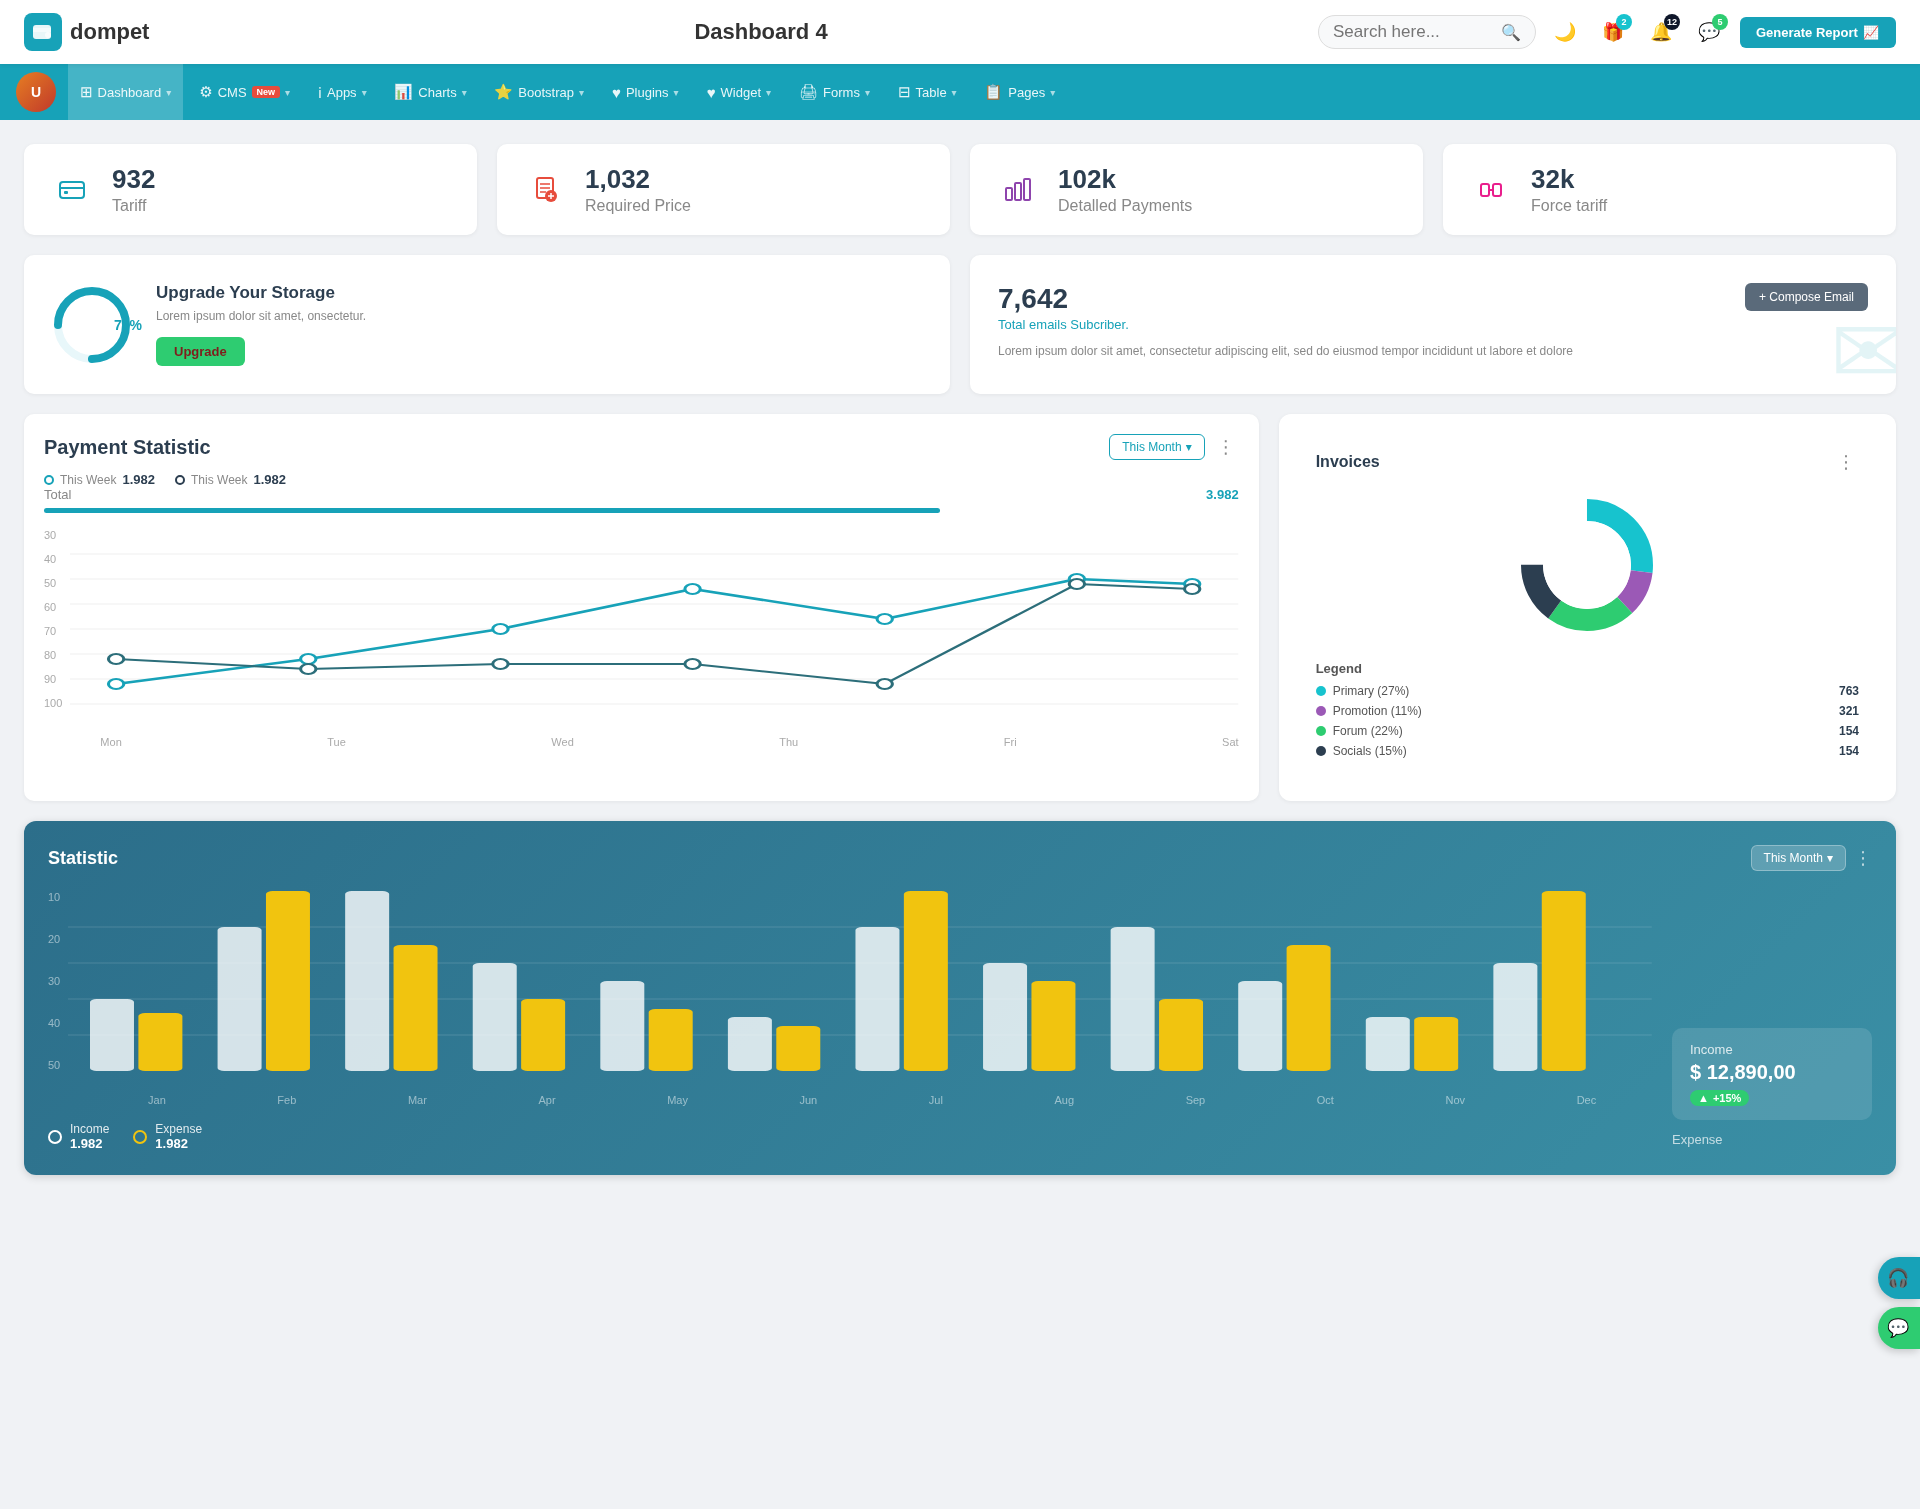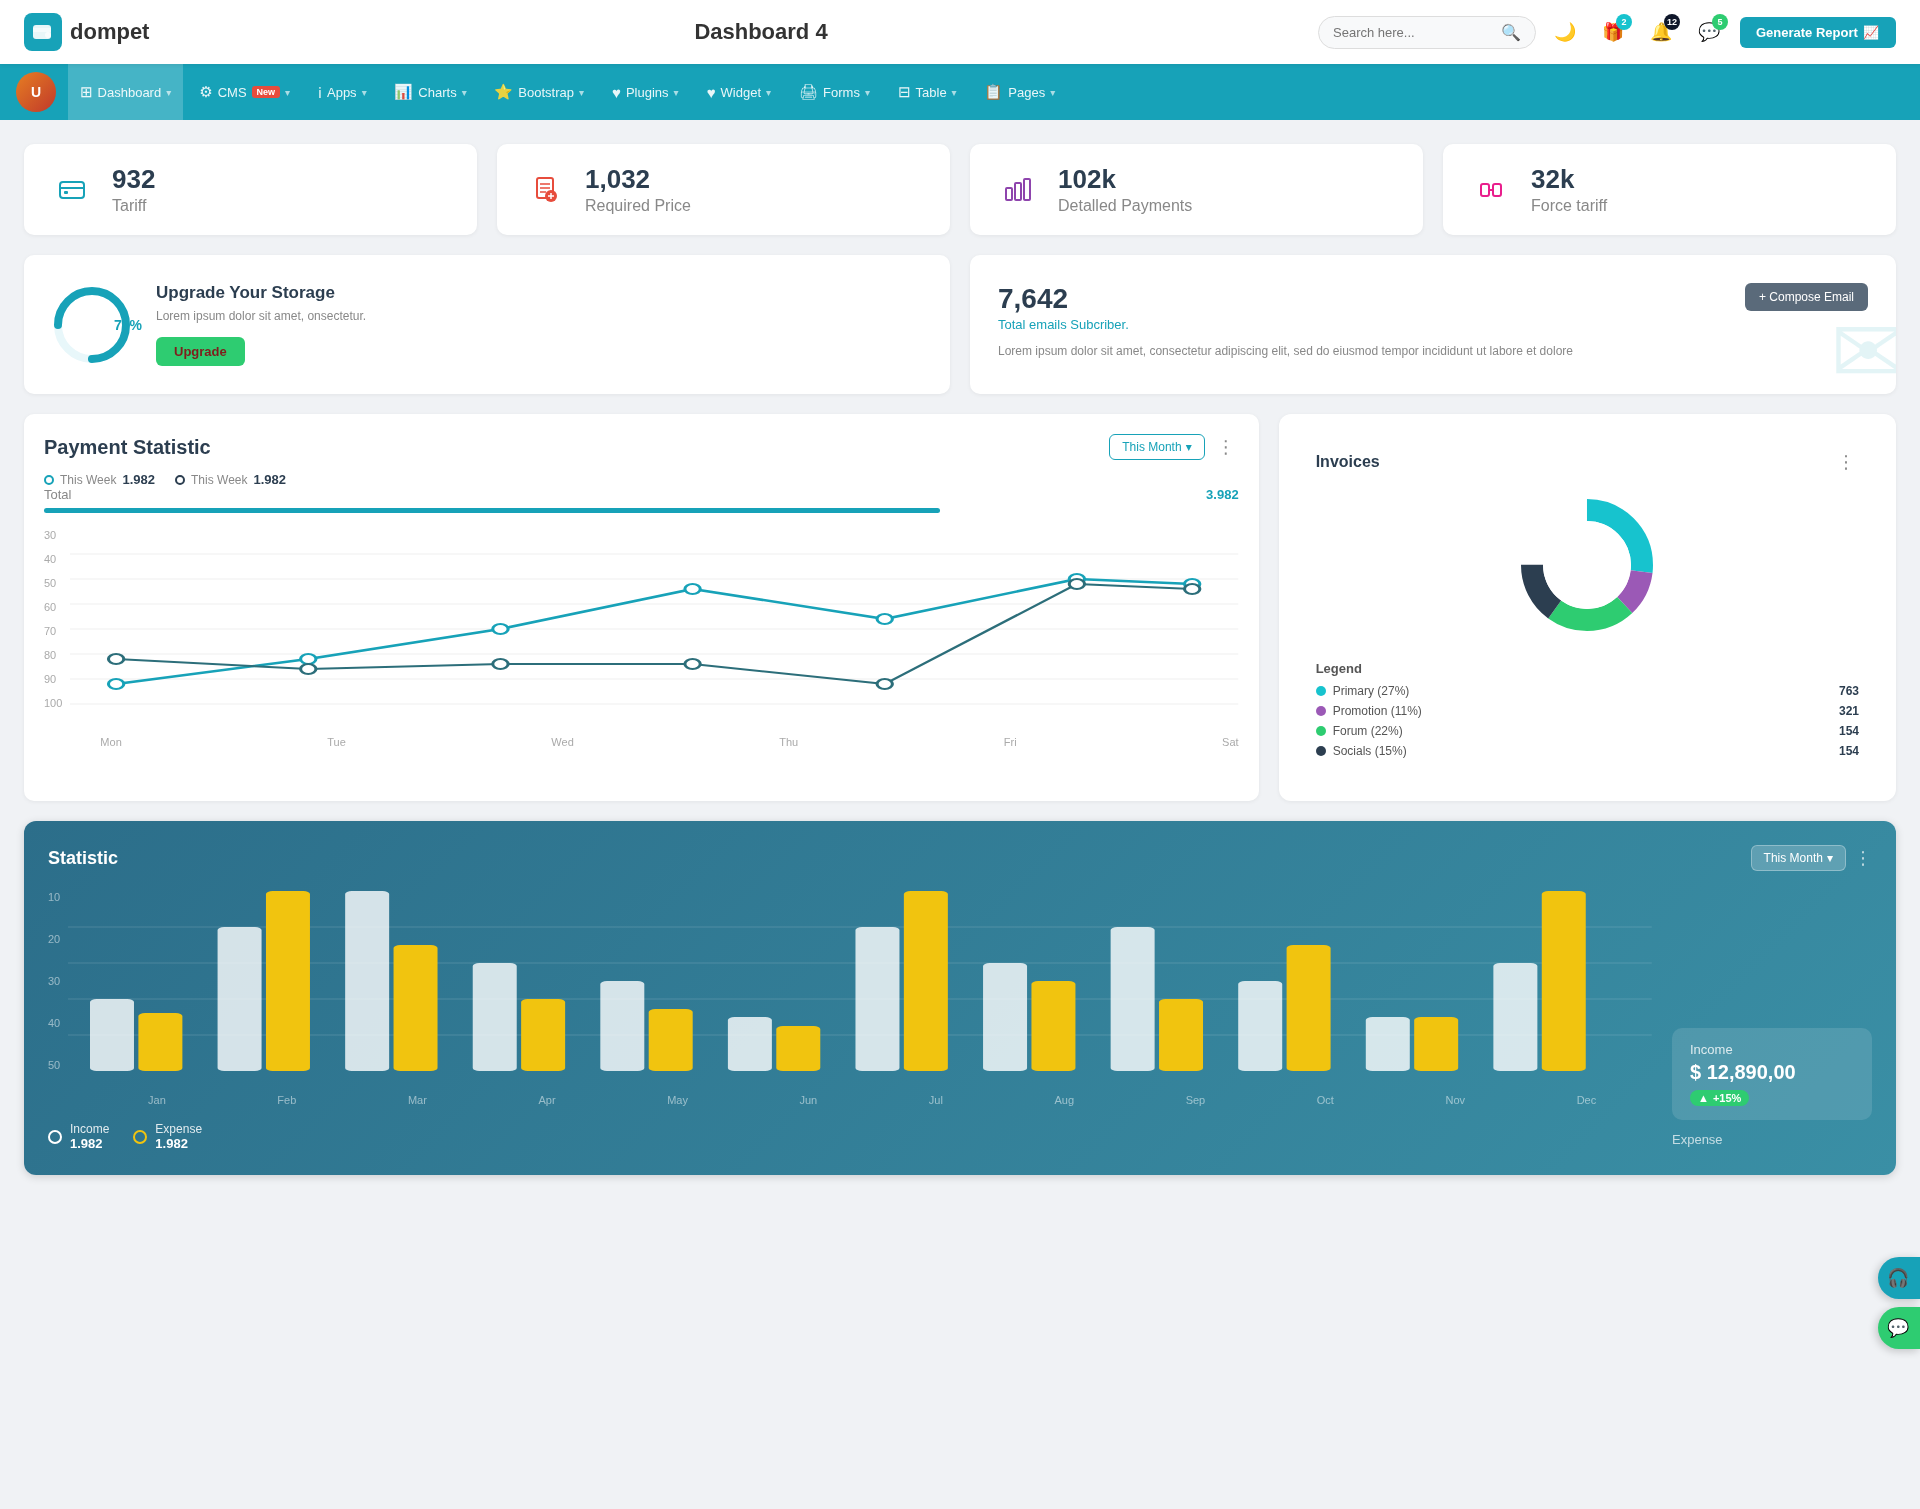--- a/index.html
+++ b/index.html
@@ -50,21 +50,21 @@
       border: 1px solid #ddd;
       border-radius: 20px;
       padding: 6px 14px;
       background: #f8f9fa;
       gap: 8px;
     }
     .search-box input {
       border: none;
       background: transparent;
       outline: none;
-      font-size: 13px;
+      font-size: 17px;
       width: 160px;
       color: #6d28d9;
     }
     .header-icon-btn {
       position: relative;
       cursor: pointer;
       width: 36px; height: 36px;
       display: flex; align-items: center; justify-content: center;
       color: #555;
       font-size: 18px;

